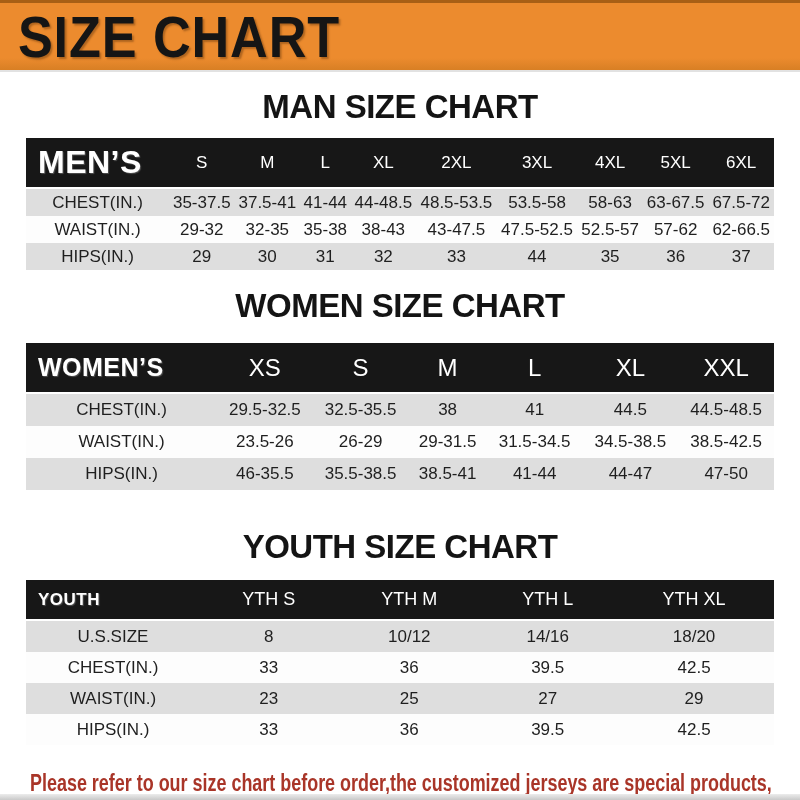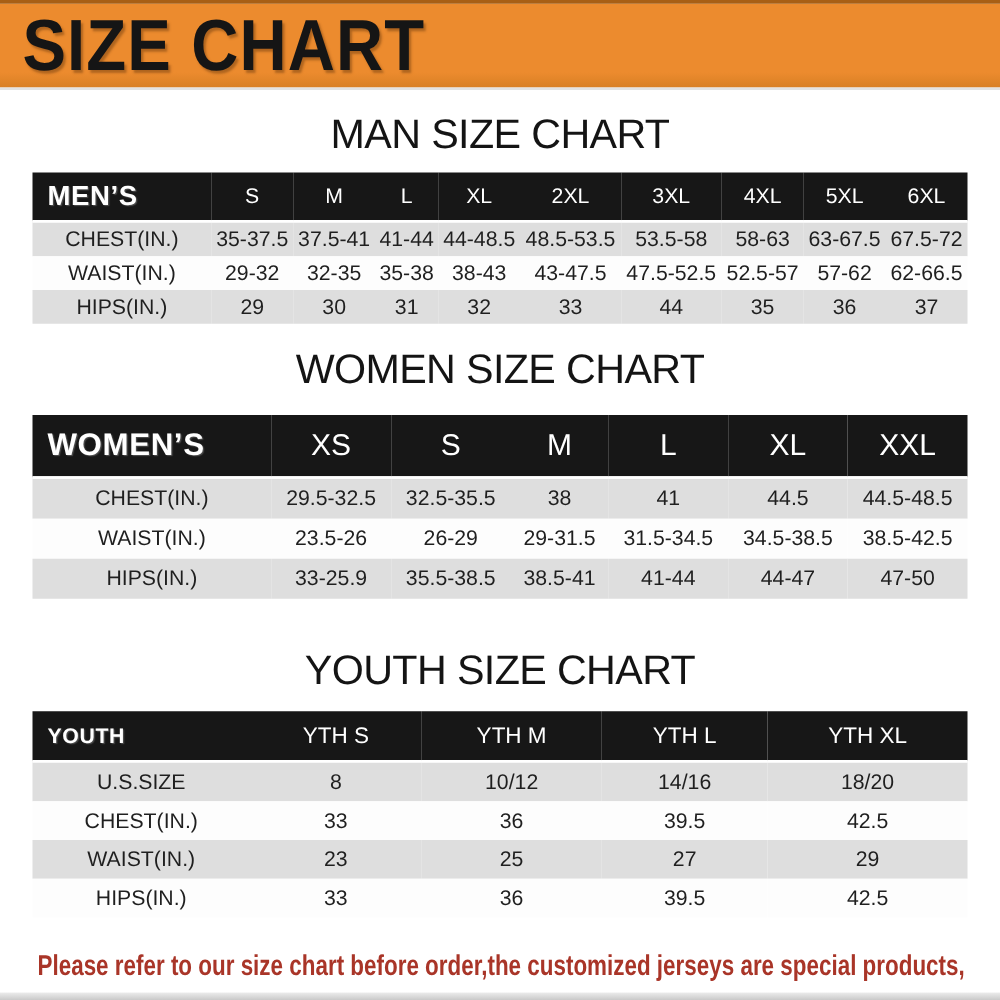--- a/index.html
+++ b/index.html
@@ -25,21 +25,21 @@
     font-size:58px; font-weight:bold; letter-spacing:1px;
     color:var(--banner-text);
     transform:scaleX(0.9);
     text-shadow:2px 2px 2px rgba(60,30,0,0.35);
     white-space:nowrap; line-height:1;
   }
 
   
   .section-heading {
     text-align:center;
-    font-size:33px; font-weight:normal; color:#141414;
+    font-size:33px; font-weight:bold; color:#141414;
     letter-spacing:-0.5px;
     white-space:nowrap;
   }
   .s0 .section-heading { margin:16px 0 12px; }
   .s1 .section-heading { margin:17px 0 18px; }
   .s2 .section-heading { margin:38px 0 14px; }
 
   
   table.size-table {
     width:748px; margin:0 auto;
@@ -61,21 +61,21 @@
   table.size-table tbody td {
     text-align:center;
     color:var(--value-text);
     font-size:17px;
   }
   table.size-table tbody tr:nth-child(odd) { background:var(--row-alt-bg); }
   table.size-table tbody tr:nth-child(even){ background:var(--row-bg); }
   table.size-table tbody td.row-label { font-size:17px; }
 
   
-  .s0 th.corner { width:128px; font-size:22px; }
+  .s0 th.corner { width:128px; font-size:32px; }
   .s0 thead th { padding:6px 3px; font-size:17px; font-weight:bold; }
   .s0 tbody td { padding:3.5px 2px; }
 
   .s1 th.corner { width:175px; font-size:25px; }
   .s1 thead th { padding:10px 4px; font-size:24px; }
   .s1 tbody td { padding:6px 3px; }
 
   .s2 th.corner { width:158px; font-size:17px; letter-spacing:1px; }
   .s2 thead th { padding:9px 4px; font-size:18px; }
   .s2 tbody td { padding:5.5px 3px; }
@@ -196,21 +196,21 @@
               <td class="row-label">WAIST(IN.)</td>
               <td>23.5-26</td>
               <td>26-29</td>
               <td>29-31.5</td>
               <td>31.5-34.5</td>
               <td>34.5-38.5</td>
               <td>38.5-42.5</td>
             </tr>
             <tr>
               <td class="row-label">HIPS(IN.)</td>
-              <td>33-25.9</td>
+              <td>46-35.5</td>
               <td>35.5-38.5</td>
               <td>38.5-41</td>
               <td>41-44</td>
               <td>44-47</td>
               <td>47-50</td>
             </tr>
           </tbody>
         </table>
       </div>
   </div>

